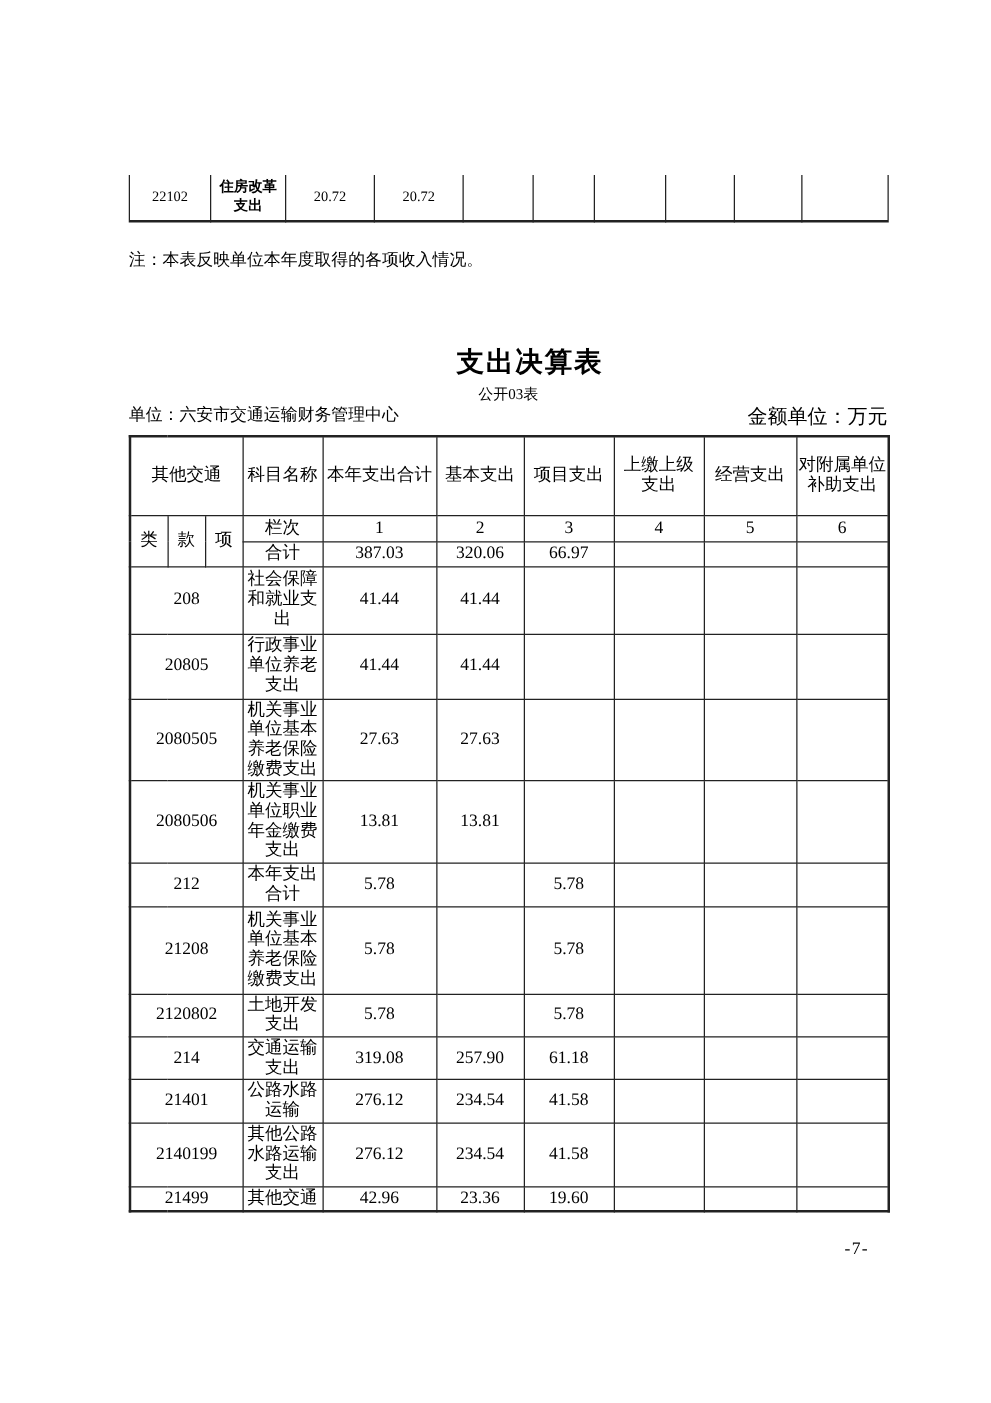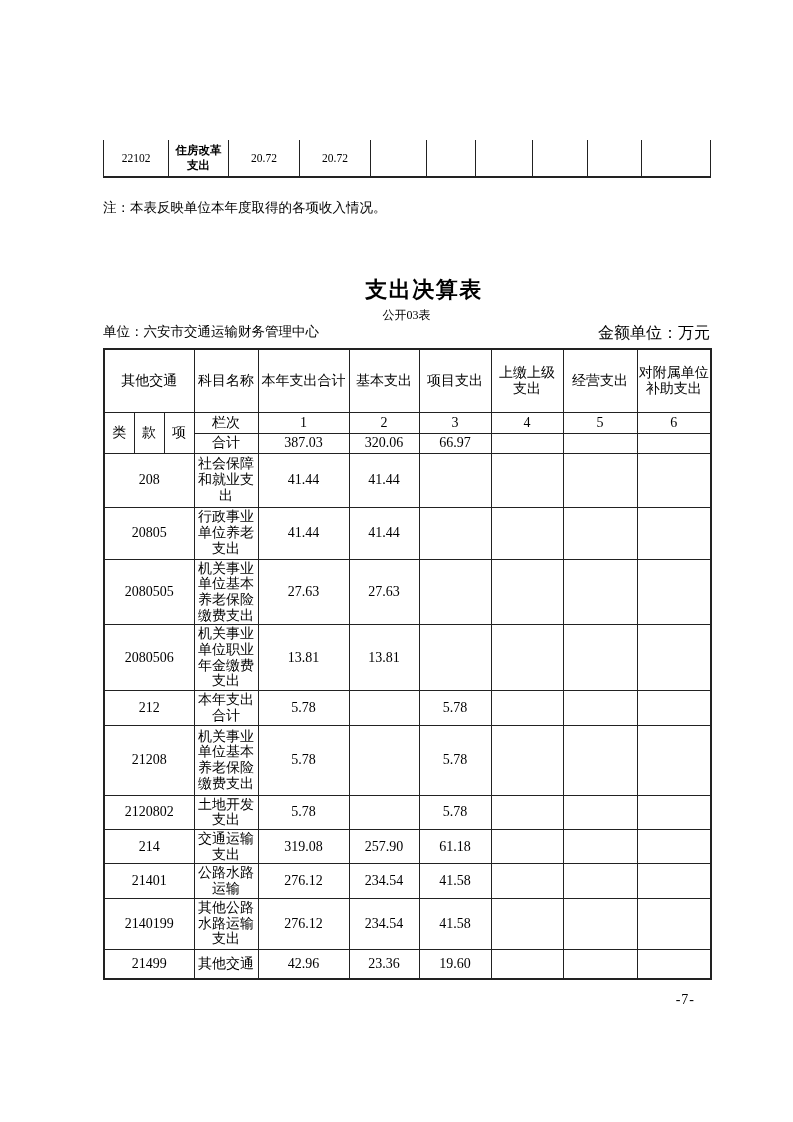--- a/index.html
+++ b/index.html
@@ -236,21 +236,21 @@
       <tr style="height:51px">
         <td colspan="3">2140199</td>
         <td class="name">其他公路水路运输支出</td>
         <td>276.12</td>
         <td>234.54</td>
         <td>41.58</td>
         <td></td>
         <td></td>
         <td></td>
       </tr>
-      <tr style="height:30px">
+      <tr style="height:20px">
         <td colspan="3">21499</td>
         <td class="name">其他交通</td>
         <td>42.96</td>
         <td>23.36</td>
         <td>19.60</td>
         <td></td>
         <td></td>
         <td></td>
       </tr>
     </tbody>

